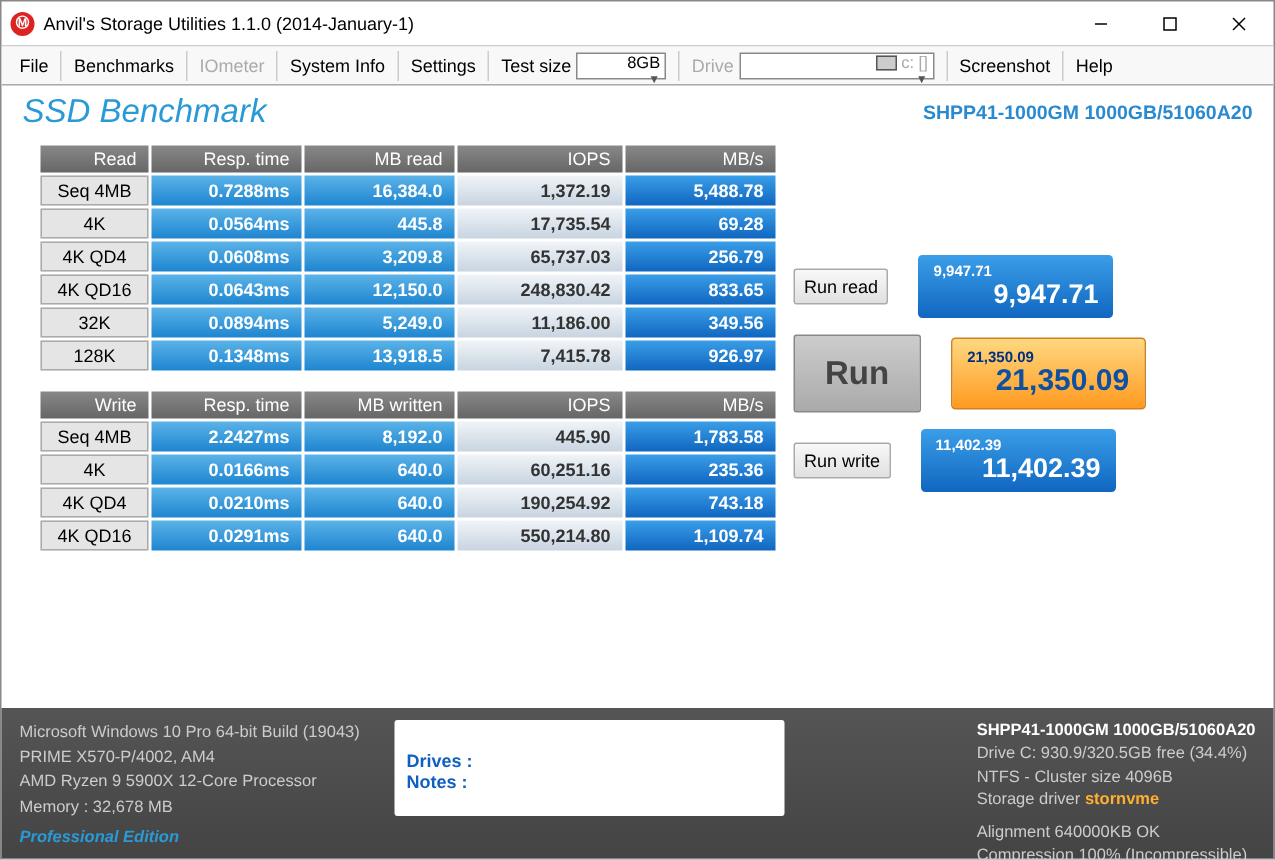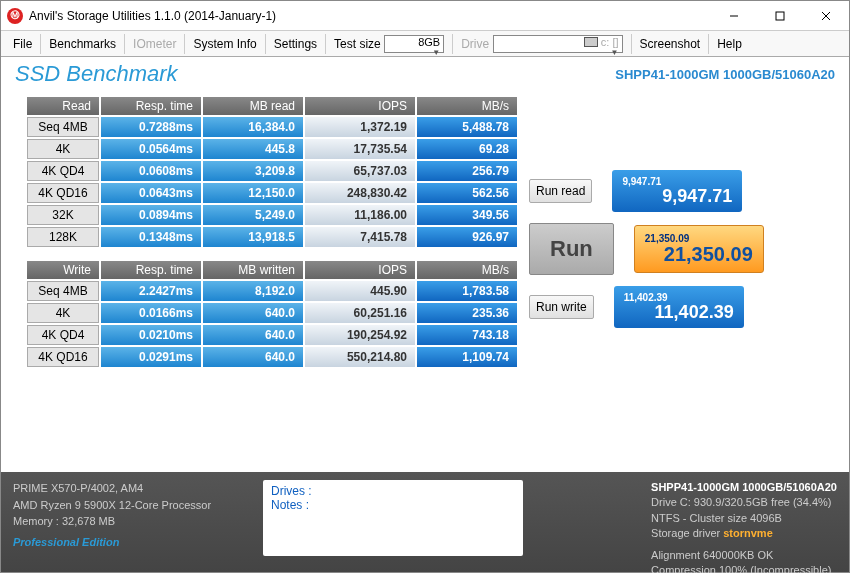--- a/index.html
+++ b/index.html
@@ -34,21 +34,21 @@
   .btn.big { font-size: 22px; font-weight: bold; padding: 12px 20px; background: linear-gradient(#ccc,#aaa); border: 1px solid #888; color: #444;}
   .score { width: 130px; height: 42px; border-radius: 3px; display: flex; flex-direction: column; align-items: flex-end; justify-content: center; padding: 2px 10px 2px 6px; font-weight: bold; }
   .score .small { font-size: 10px; line-height: 1; align-self: flex-start; margin-left: 4px;}
   .score .big { font-size: 18px; line-height: 1; }
   .score.blue { background: linear-gradient(#3a9ee8,#1066c0); color: #fff; }
   .score.orange { background: linear-gradient(#ffd880,#ff9a20); color: #1050a0; border: 1px solid #d08020;}
   .footer { position: absolute; bottom: 1px; left: 1px; right: 1px; height: 100px; background: linear-gradient(#555,#444); color: #ccc; font-size: 11px; display: flex; padding: 8px 12px; gap: 20px; }
   .footer .sysinfo { flex: 0 0 230px; line-height: 1.5; }
   .footer .sysinfo .edition { color: #2a9ad6; font-weight: bold; font-style: italic; margin-top: 4px; }
   .footer .notes { flex: 0 0 260px; }
-  .footer .notes .box { background: #fff; color: #1060c0; padding: 4px 8px; height: 76px; font-size: 12px; font-weight: normal; border-radius: 2px;}
+  .footer .notes .box { background: #fff; color: #1060c0; padding: 20px 8px; height: 64px; font-size: 12px; font-weight: bold; border-radius: 2px;}
   .footer .drvinfo { margin-left:auto; text-align: left; line-height: 1.4; font-size: 11px; }
   .footer .drvinfo .hl { color: #ffb030; font-weight: bold; }
   .caret { font-size: 8px; color: #555; }
 </style>
 </head>
 <body>
 
 <div class="titlebar">
   <span class="icon">Ⓜ</span>
   <span class="title">Anvil's Storage Utilities 1.1.0 (2014-January-1)</span>
@@ -134,21 +134,21 @@
             <td class="val c-resp">0.0608ms</td>
             <td class="val c-mb">3,209.8</td>
             <td class="val c-iops">65,737.03</td>
             <td class="val c-rate">256.79</td>
           </tr>
           <tr>
             <td class="rowlabel">4K QD16</td>
             <td class="val c-resp">0.0643ms</td>
             <td class="val c-mb">12,150.0</td>
             <td class="val c-iops">248,830.42</td>
-            <td class="val c-rate">562.56</td>
+            <td class="val c-rate">833.65</td>
           </tr>
           <tr>
             <td class="rowlabel">32K</td>
             <td class="val c-resp">0.0894ms</td>
             <td class="val c-mb">5,249.0</td>
             <td class="val c-iops">11,186.00</td>
             <td class="val c-rate">349.56</td>
           </tr>
           <tr>
             <td class="rowlabel">128K</td>
@@ -222,20 +222,21 @@
       <div class="score blue">
         <span class="small">11,402.39</span>
         <span class="big">11,402.39</span>
       </div>
     </div>
   </div>
 </div>
 
 <div class="footer">
   <div class="sysinfo">
+    <div>Microsoft Windows 10 Pro 64-bit Build (19043)</div>
     <div>PRIME X570-P/4002, AM4</div>
     <div>AMD Ryzen 9 5900X 12-Core Processor</div>
     <div>Memory : 32,678 MB</div>
     <div class="edition">Professional Edition</div>
   </div>
   <div class="notes">
     <div class="box">
       <div>Drives :</div>
       <div>Notes :</div>
     </div>

